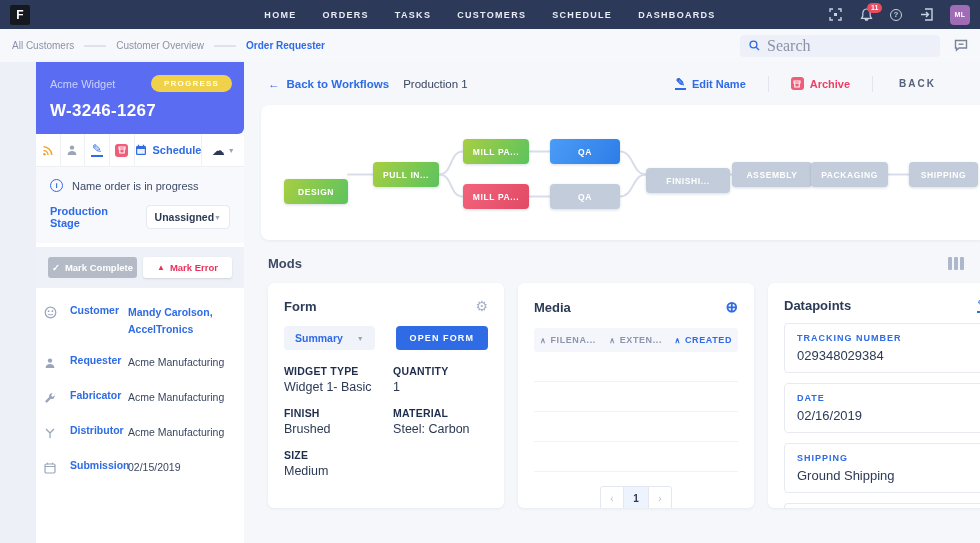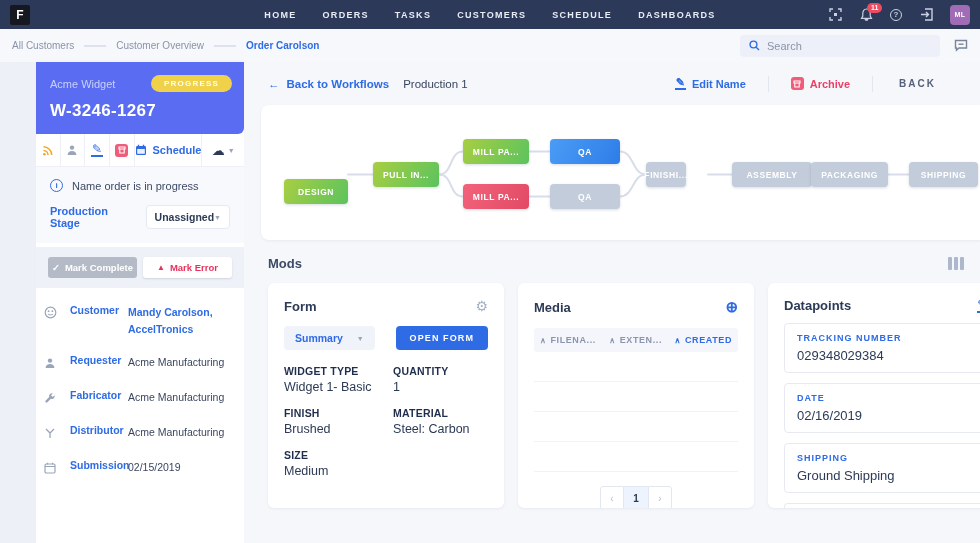--- a/index.html
+++ b/index.html
@@ -24,22 +24,22 @@
 
   
   .crumbbar { height:33px; background:#f7f8fc; display:flex; align-items:center; padding:0 12px; }
   .crumbs { display:flex; align-items:center; gap:10px; }
   .crumb { font-size:10px; color:#8a93a8; }
   .crumb.active { color:#2e6be5; font-weight:bold; }
   .crumb-dash { width:22px; height:0; border-top:2px solid #dde2ec; }
   .crumb-right { margin-left:auto; display:flex; align-items:center; gap:14px; }
   .searchbox { width:200px; height:22px; background:#edf0f8; border-radius:4px; display:flex; align-items:center;
                gap:7px; padding:0 9px; }
-  .searchbox input { border:none; outline:none; background:transparent; font-size:11px; color:#3a4660; width:150px;
-                     font-family:Liberation Sans, sans-serif; }
+  .searchbox input { border:none; outline:none; background:transparent; font-size:16px; color:#3a4660; width:150px;
+                     font-family:Liberation Serif, serif; }
   .searchbox input::placeholder { color:#8a93a8; }
 
   .shell { display:flex; height:481px; }
 
   
   .sidebar { width:208px; background:#fff; box-shadow:2px 0 4px rgba(40,55,90,.05); display:flex; flex-direction:column; flex-shrink:0;margin-left:36px; }
   .ordercard { background:#5a6cf2; padding:13px 12px 13px 14px; border-radius:0 0 6px 0; }
   .ordercard-top { display:flex; align-items:center; justify-content:space-between; }
   .order-name { font-size:11px; color:#c9d1fb; }
   .status-pill { background:#f0d24a; color:#fffdf2; font-size:8px; font-weight:bold; letter-spacing:1.2px;
@@ -181,21 +181,21 @@
     <span class="avatar">ML</span>
   </div>
 </header>
 
 <div class="crumbbar">
   <div class="crumbs">
     <span class="crumb">All Customers</span>
     <span class="crumb-dash"></span>
     <span class="crumb">Customer Overview</span>
     <span class="crumb-dash"></span>
-    <span class="crumb active">Order Carolson</span>
+    <span class="crumb active">Order Requester</span>
   </div>
   <div class="crumb-right">
     <div class="searchbox">
       <svg width="11" height="11" viewBox="0 0 11 11">
           <circle cx="4.5" cy="4.5" r="3.4" fill="none" stroke="#2e6be5" stroke-width="1.4"></circle>
           <path d="M7.2 7.2 L10 10" stroke="#2e6be5" stroke-width="1.4"></path>
         </svg>
       <input type="text" placeholder="Search" style="">
     </div>
     <svg width="14" height="13" viewBox="0 0 14 13">
@@ -376,21 +376,21 @@
           <path d="M538 69.5 H550"></path>
           <path d="M627 69.5 H648"></path>
         </g>
       </svg>
       <div class="node node-green" style="left:23px;top:74px;width:64px">DESIGN</div>
       <div class="node node-green" style="left:112px;top:57px;width:66px">PULL IN...</div>
       <div class="node node-green" style="left:202px;top:34px;width:66px">MILL PA...</div>
       <div class="node node-blue" style="left:289px;top:34px;width:70px">QA</div>
       <div class="node node-red" style="left:202px;top:79px;width:66px">MILL PA...</div>
       <div class="node node-gray" style="left:289px;top:79px;width:70px">QA</div>
-      <div class="node node-gray" style="left:385px;top:57px;width:40px">FINISHI...</div>
+      <div class="node node-gray" style="left:385px;top:63px;width:84px">FINISHI...</div>
       <div class="node node-gray" style="left:471px;top:57px;width:80px">ASSEMBLY</div>
       <div class="node node-gray" style="left:550px;top:57px;width:77px">PACKAGING</div>
       <div class="node node-gray" style="left:648px;top:57px;width:69px">SHIPPING</div>
     </div>
 
     <div class="mods-head">
       <span class="mods-title">Mods</span>
       <span class="cols-icon">
           <i></i>
           <i></i>

